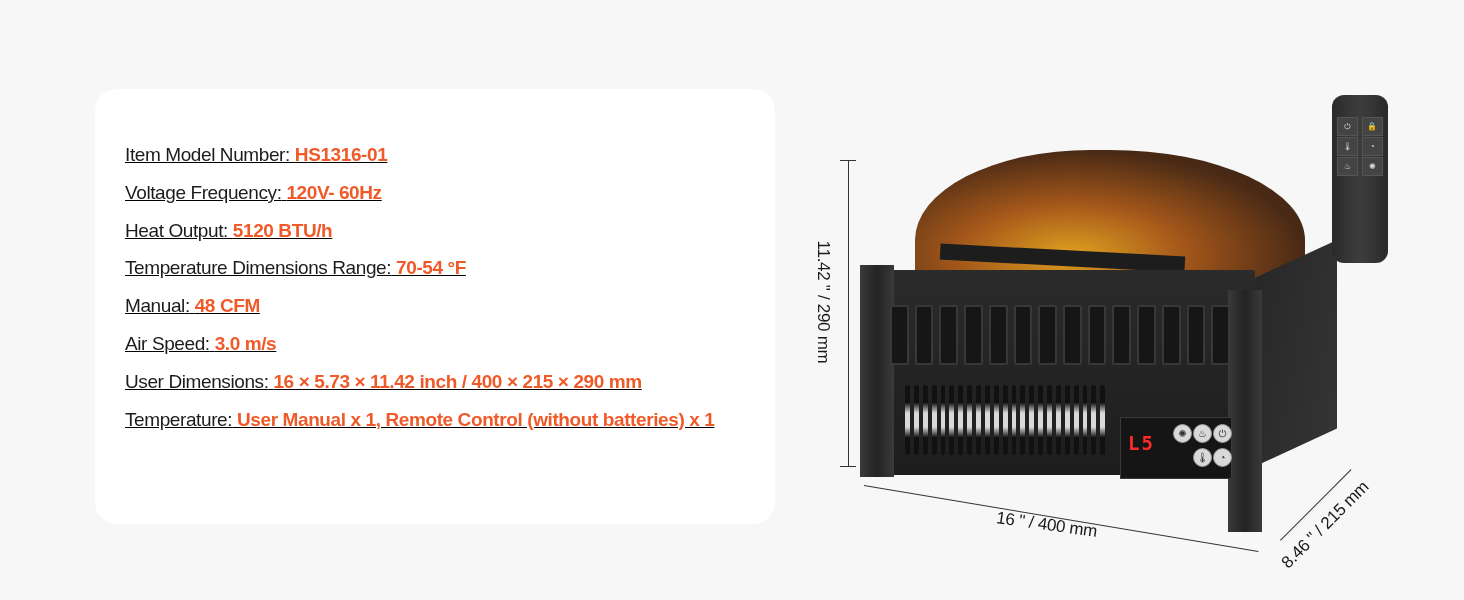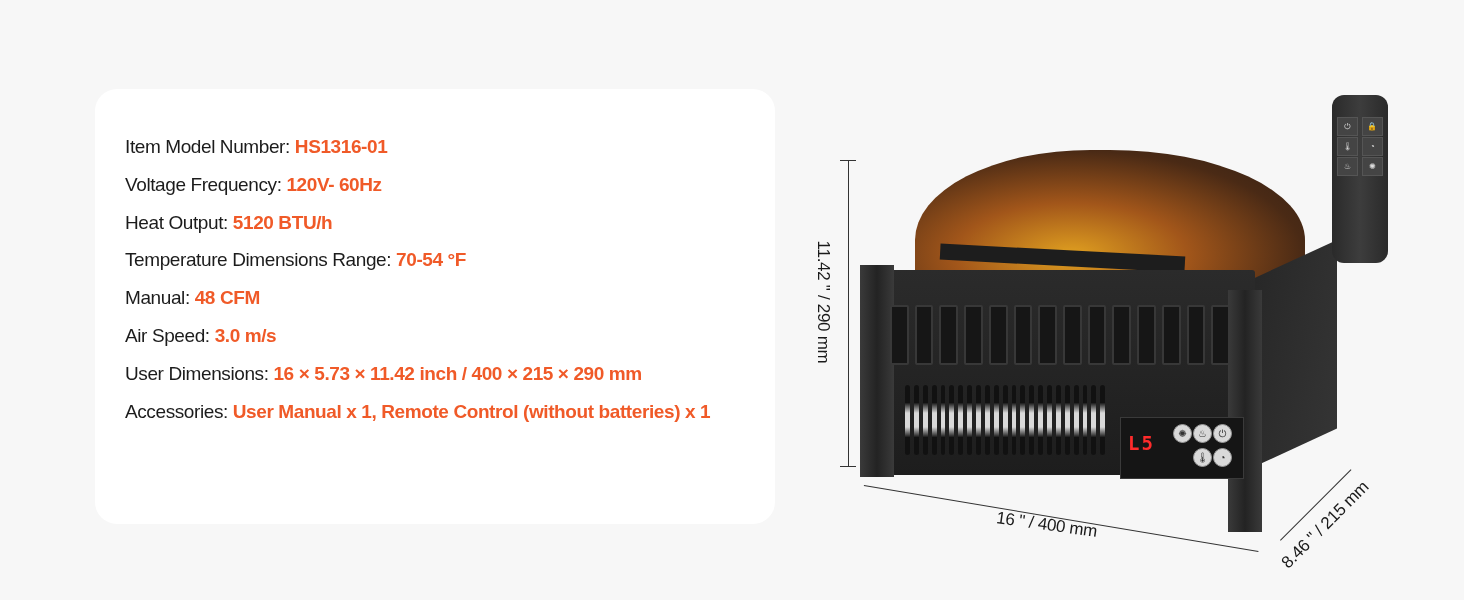--- a/index.html
+++ b/index.html
@@ -6,21 +6,21 @@
   body {
     width:1464px; height:600px; overflow:hidden;
     background:#f7f7f7;
     font-family:"Liberation Sans", "DejaVu Sans", sans-serif;
     position:relative;
   }
   .spec-card {
     position:absolute; left:95px; top:89px; width:680px; height:435px;
     background:#ffffff; border-radius:22px;
   }
-  .spec-list { position:absolute; left:30px; top:44px; margin:0; padding:0; list-style:none; }
+  .spec-list { position:absolute; left:30px; top:52px; margin:0; padding:0; list-style:none;text-decoration:underline; }
   .spec-row {
     height:37.8px; line-height:27px; font-size:19px; letter-spacing:-0.4px;
     white-space:nowrap; color:#1c1c1c;
   }
   .spec-value { color:#f05a28; font-weight:bold; }
 
   
   .product { position:absolute; left:800px; top:80px; width:664px; height:520px; }
   .dim-line { position:absolute; background:#333; }
   .dim-label { position:absolute; font-size:17px; color:#1a1a1a; white-space:nowrap; letter-spacing:-0.3px; }
@@ -40,21 +40,21 @@
     border-radius:45% 50% 10% 10% / 60% 60% 10% 10%;
   }
   .log-bar { position:absolute; left:140px; top:170px; width:245px; height:16px; background:#1d1d1d; transform:rotate(3deg); }
   .post { position:absolute; width:34px; background:linear-gradient(90deg,#3a3a3a,#232323,#3a3a3a); }
   .grill { position:absolute; left:90px; top:225px; width:340px; height:60px; display:flex; gap:6px; }
   .grill span { flex:1; background:#161616; border:2px solid #383838; border-radius:2px; }
   .vent { position:absolute; left:105px; top:305px; width:200px; height:70px; display:flex; gap:4px; }
   .vent span { flex:1; background:linear-gradient(#111 25%,#d9d9d9 40%,#d9d9d9 60%,#111 75%); border-radius:3px; }
   .control-panel {
     position:absolute; left:320px; top:337px; width:110px; height:60px;
-    background:#151515; border:1px solid #3a3a3a;padding-left:12px;
+    background:#151515; border:1px solid #3a3a3a;
   }
   .led { position:absolute; left:7px; top:14px; color:#ff2b2b; font-family:"DejaVu Sans Mono", monospace; font-size:19px; font-weight:bold; letter-spacing:2px; }
   .ctrl-btn { position:absolute; width:17px; height:17px; border-radius:50%; background:#d9d9d9; border:1px solid #999; font-size:10px; line-height:17px; text-align:center; color:#333; }
 
   .remote {
     position:absolute; left:532px; top:15px; width:56px; height:168px;
     background:linear-gradient(90deg,#2a2a2a,#3d3d3d,#2a2a2a); border-radius:12px;
   }
   .remote-key { position:absolute; width:19px; height:17px; background:#444; border:1px solid #555; font-size:8px; color:#ddd; text-align:center; line-height:17px; }
 </style>
@@ -63,21 +63,21 @@
 
 <div class="spec-card">
   <ul class="spec-list">
     <li class="spec-row"><span>Item Model Number:</span> <span class="spec-value">HS1316-01</span></li>
     <li class="spec-row"><span>Voltage Frequency:</span> <span class="spec-value">120V- 60Hz</span></li>
     <li class="spec-row"><span>Heat Output:</span> <span class="spec-value">5120 BTU/h</span></li>
     <li class="spec-row"><span>Temperature Dimensions Range:</span> <span class="spec-value">70-54 °F</span></li>
     <li class="spec-row"><span>Manual:</span> <span class="spec-value">48 CFM</span></li>
     <li class="spec-row"><span>Air Speed:</span> <span class="spec-value">3.0 m/s</span></li>
     <li class="spec-row"><span>User Dimensions:</span> <span class="spec-value">16 × 5.73 × 11.42 inch / 400 × 215 × 290 mm</span></li>
-    <li class="spec-row"><span>Accessories:</span> <span class="spec-value">User Manual x 1, Remote Control (without batteries) x 1</span></li>
+    <li class="spec-row"><span>Temperature:</span> <span class="spec-value">User Manual x 1, Remote Control (without batteries) x 1</span></li>
   </ul>
 </div>
 
 <div class="product">
 
   <div class="dim-line" style="left:48px;top:80px;width:1px;height:307px;"></div>
   <div class="dim-line" style="left:40px;top:80px;width:16px;height:1px;"></div>
   <div class="dim-line" style="left:40px;top:386px;width:16px;height:1px;"></div>
   <div class="dim-label" style="left:-38px;top:212px;transform:rotate(90deg);">11.42 " / 290 mm</div>
 

